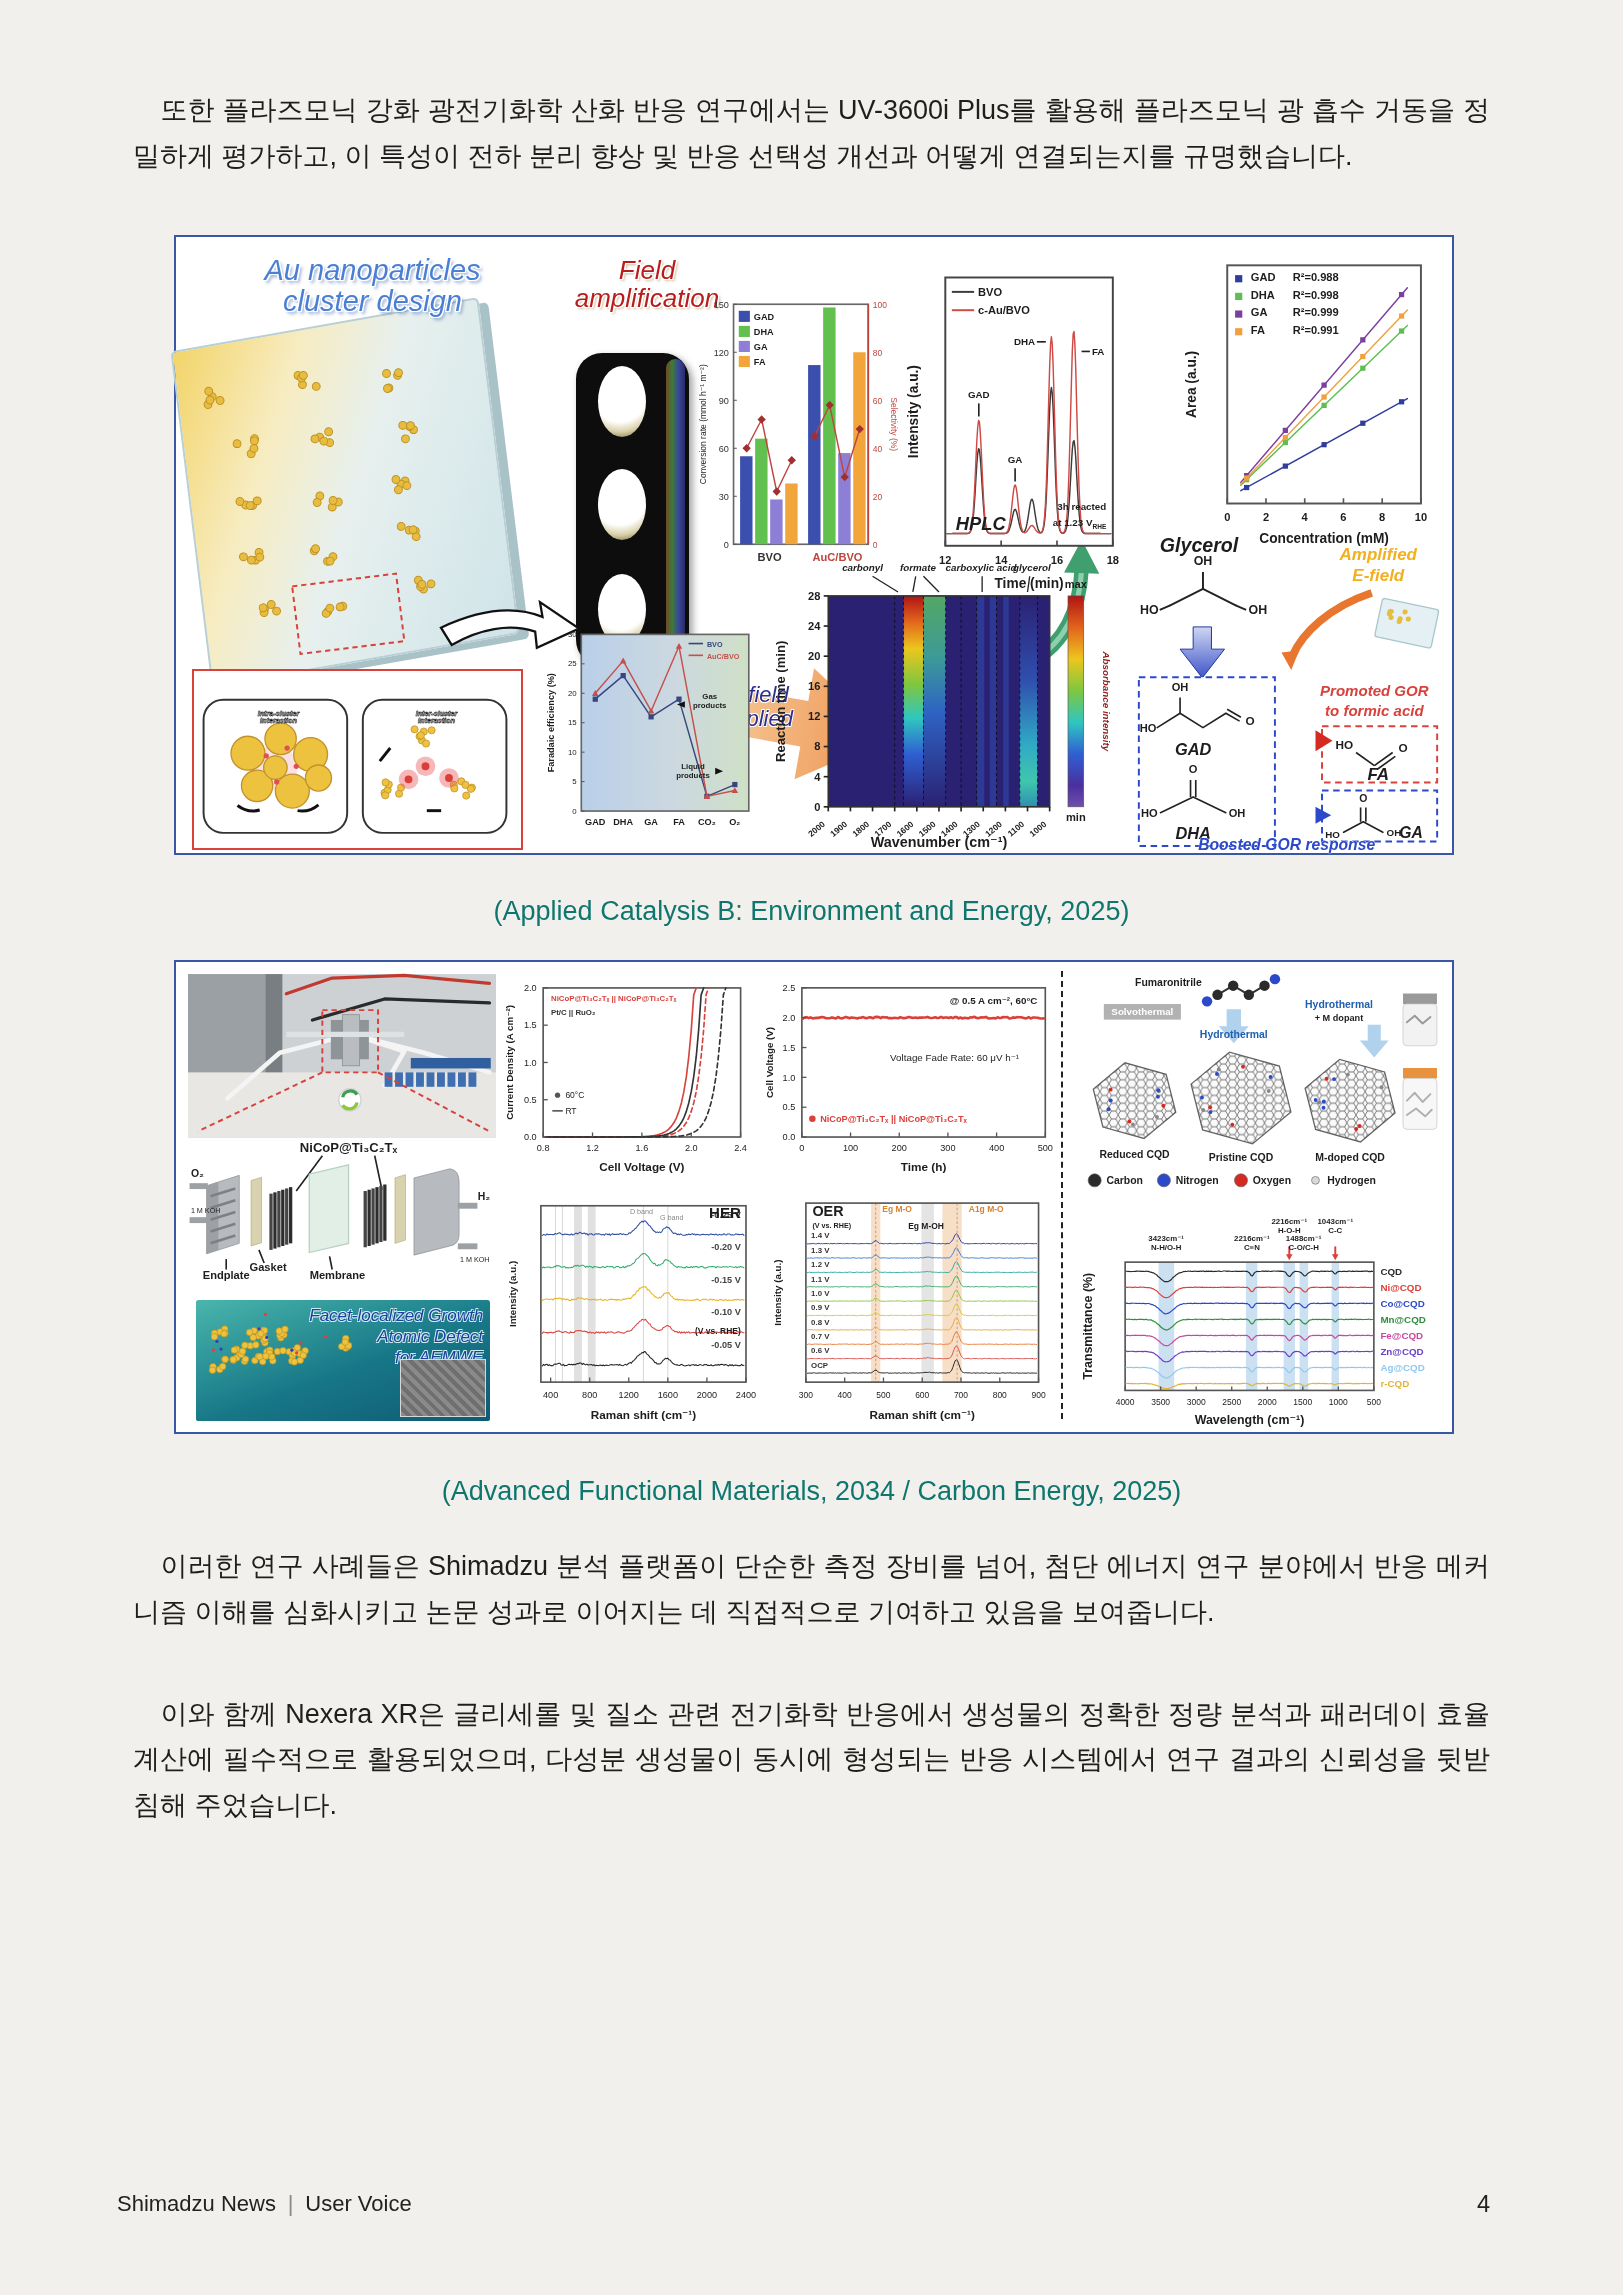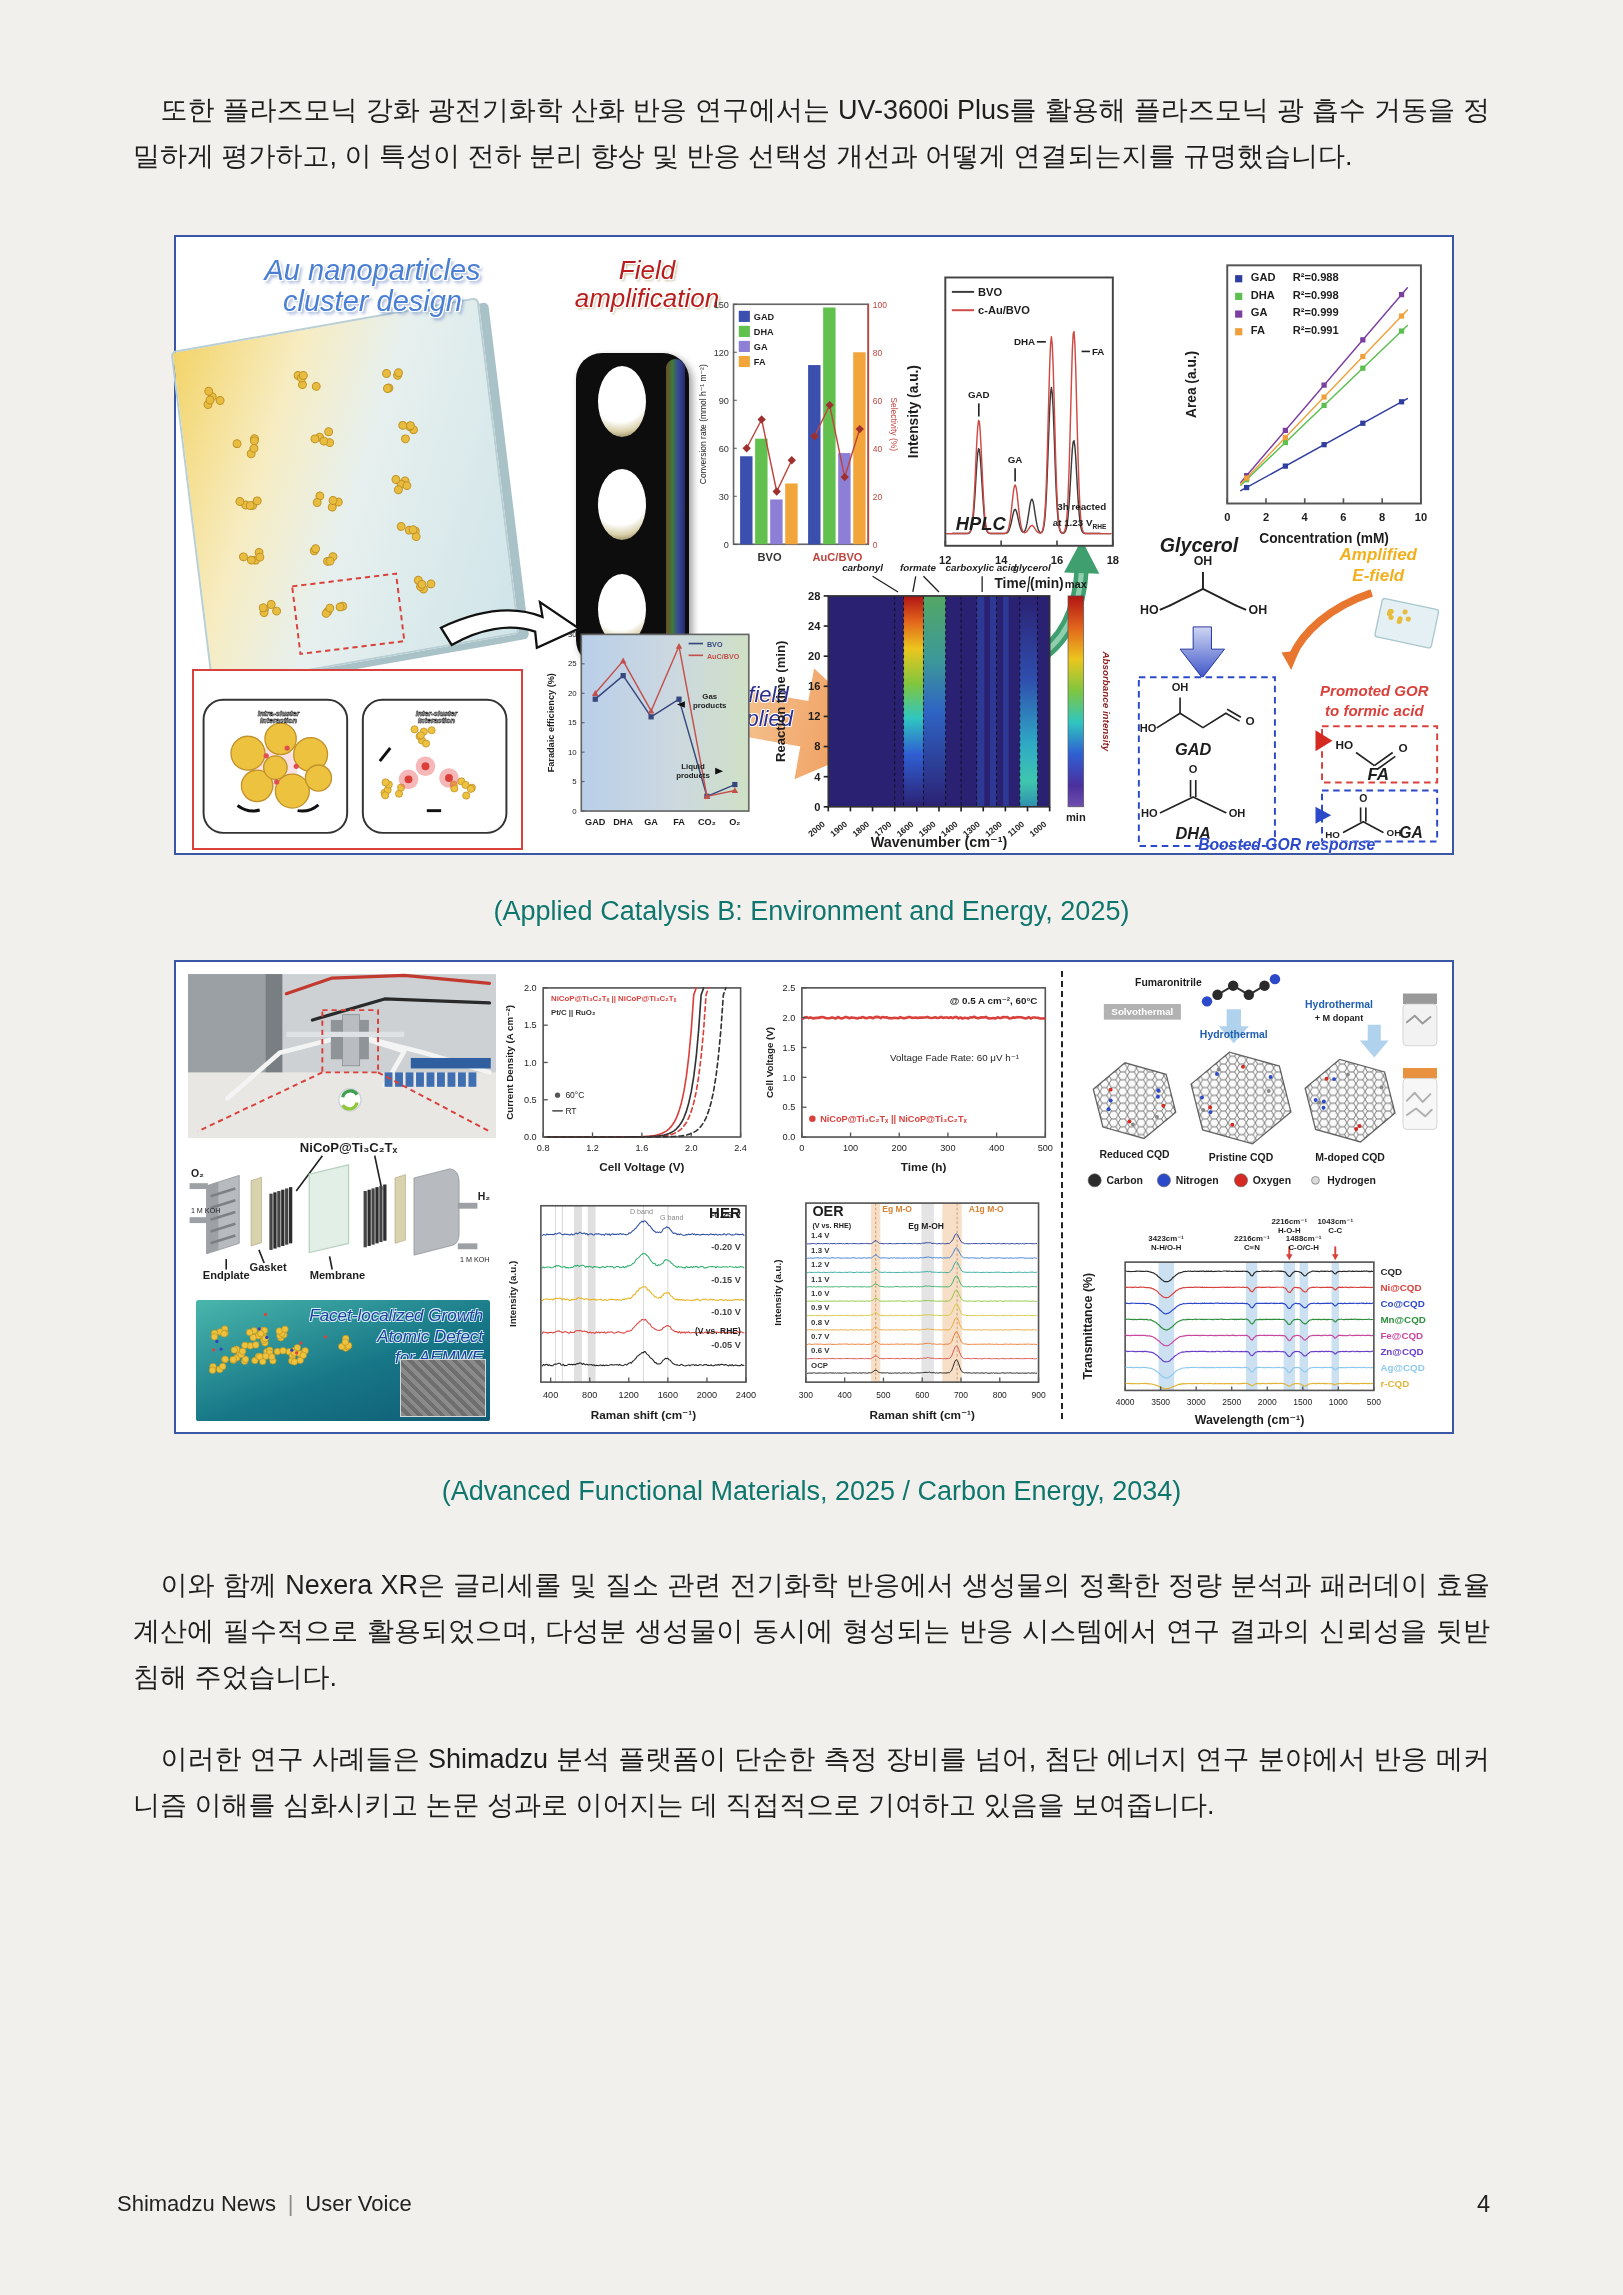--- a/index.html
+++ b/index.html
@@ -1055,23 +1055,23 @@
         <text x="343.42857142857144" y="290" text-anchor="middle" font-size="13" fill="#1d1d1d" font-family="&quot;Liberation Sans&quot;,&quot;DejaVu Sans&quot;,sans-serif">1500</text>
         <line x1="397.7142857142857" y1="268" x2="397.7142857142857" y2="262" stroke="#555" stroke-width="2"></line>
         <text x="397.7142857142857" y="290" text-anchor="middle" font-size="13" fill="#1d1d1d" font-family="&quot;Liberation Sans&quot;,&quot;DejaVu Sans&quot;,sans-serif">1000</text>
         <line x1="452" y1="268" x2="452" y2="262" stroke="#555" stroke-width="2"></line>
         <text x="452" y="290" text-anchor="middle" font-size="13" fill="#1d1d1d" font-family="&quot;Liberation Sans&quot;,&quot;DejaVu Sans&quot;,sans-serif">500</text>
         <text x="262" y="320" text-anchor="middle" font-size="19" fill="#1d1d1d" font-family="&quot;Liberation Sans&quot;,&quot;DejaVu Sans&quot;,sans-serif" font-weight="bold">Wavelength (cm⁻¹)</text>
         <text x="22" y="170" text-anchor="middle" font-size="19" fill="#1d1d1d" font-family="&quot;Liberation Sans&quot;,&quot;DejaVu Sans&quot;,sans-serif" font-weight="bold" transform="rotate(-90 22 170)">Transmittance (%)</text>
       </svg>
   </div>
 
-  <p id="cap2" class="caption">(Advanced Functional Materials, 2025 / Carbon Energy, 2034)</p>
-
+  <p id="cap2" class="caption">(Advanced Functional Materials, 2034 / Carbon Energy, 2025)</p>
+
+  <p id="p4" class="body-text">이러한 연구 사례들은 Shimadzu 분석 플랫폼이 단순한 측정 장비를 넘어, 첨단 에너지 연구 분야에서 반응 메커니즘 이해를 심화시키고 논문 성과로 이어지는 데 직접적으로 기여하고 있음을 보여줍니다.</p>
   <p id="p3" class="body-text">이와 함께 Nexera XR은 글리세롤 및 질소 관련 전기화학 반응에서 생성물의 정확한 정량 분석과 패러데이 효율 계산에 필수적으로 활용되었으며, 다성분 생성물이 동시에 형성되는 반응 시스템에서 연구 결과의 신뢰성을 뒷받침해 주었습니다.</p>
-  <p id="p4" class="body-text">이러한 연구 사례들은 Shimadzu 분석 플랫폼이 단순한 측정 장비를 넘어, 첨단 에너지 연구 분야에서 반응 메커니즘 이해를 심화시키고 논문 성과로 이어지는 데 직접적으로 기여하고 있음을 보여줍니다.</p>
 
   <footer>
     <span>Shimadzu News</span><span class="sep">|</span><span>User Voice</span>
     <span class="pg">4</span>
   </footer>
 </main>
 
 
 </body></html>

